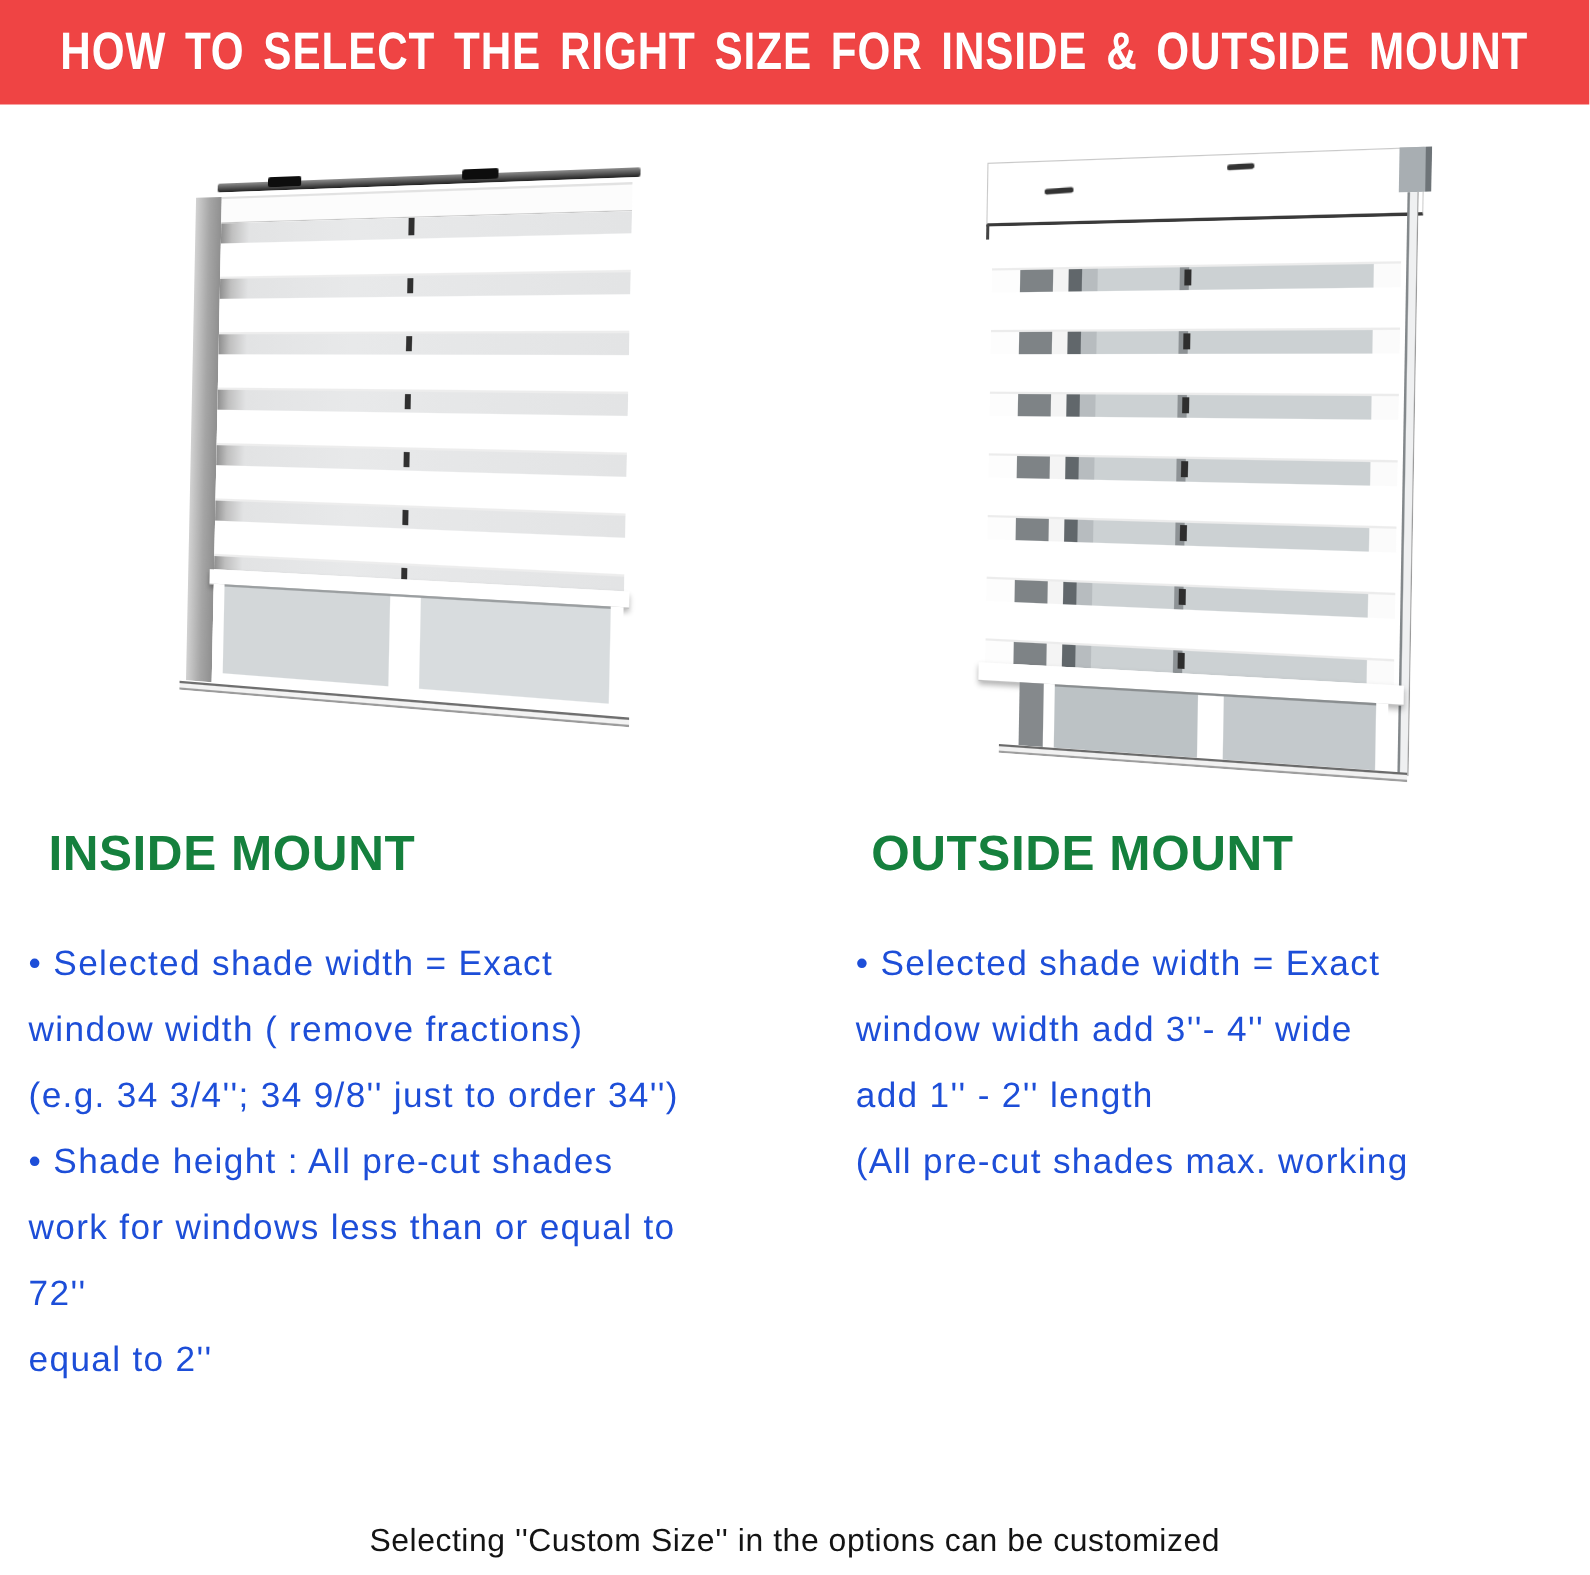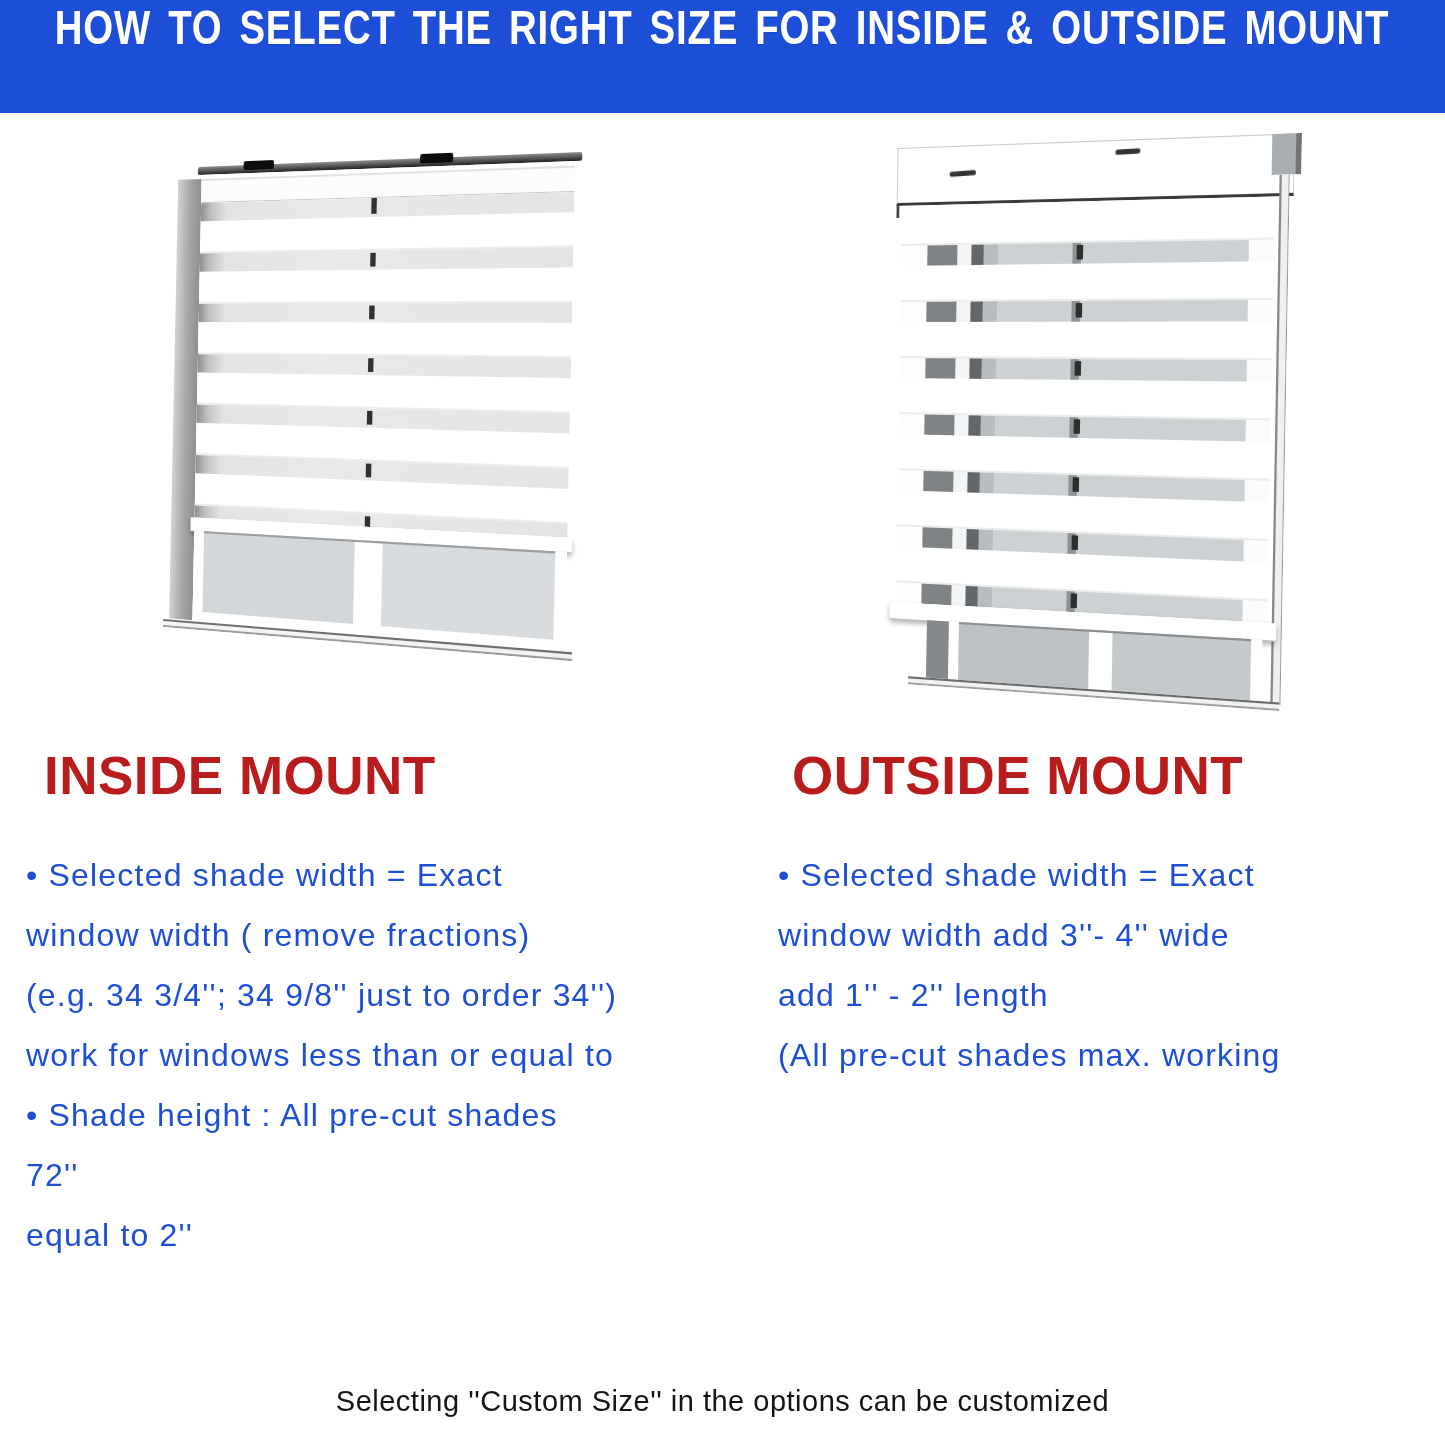--- a/index.html
+++ b/index.html
@@ -3,22 +3,22 @@
 <meta charset="utf-8">
 <style>
   html,body{margin:0;padding:0;}
   body{
     width:1445px;height:1432px;position:relative;background:#ffffff;
     font-family:"Liberation Sans", sans-serif;color:#111;overflow:hidden;
   }
 
   
   .banner{
-    position:absolute;left:0;top:0;width:1445px;height:113px;
-    background:#1d4ed8;display:flex;align-items:flex-start;justify-content:center;
+    position:absolute;left:0;top:0;width:1445px;height:95px;
+    background:#ef4444;display:flex;align-items:center;justify-content:center;
   }
   .banner-text{
     display:inline-block;white-space:nowrap;
     font-size:48px;font-weight:700;color:#ffffff;
     letter-spacing:1px;word-spacing:7px;
     transform:scaleX(0.8);transform-origin:center center;
     text-shadow:0 1px 0 rgba(0,0,0,0.08);
   }
 
   
@@ -89,22 +89,22 @@
     background:linear-gradient(90deg,#bcc2c5 0 46%,#ffffff 46% 54%,#c4c9cc 54% 100%);
     border-top:2px solid #8a8e90;box-sizing:border-box;}
   .out-sill{left:20px;top:527px;width:350px;height:8px;background:#f1f1f1;
     border-top:2px solid #6b6b6b;border-bottom:2px solid #9e9e9e;box-sizing:border-box;}
 
   
   .col{position:absolute;top:751px;}
   .col-inside{left:26px;width:700px;}
   .col-outside{left:778px;width:660px;}
   .col h2{
-    margin:0 0 0 18px;font-size:53px;line-height:50px;font-weight:700;
-    color:#b91c1c;letter-spacing:0.5px;white-space:nowrap;
+    margin:0 0 0 18px;font-size:45px;line-height:50px;font-weight:700;
+    color:#15803d;letter-spacing:0.5px;white-space:nowrap;
   }
   .col-outside h2{margin-left:14px;}
   .lines{margin-top:44px;}
   .t-line{
     margin:0;font-size:32px;line-height:60px;letter-spacing:1.2px;
     color:#1d4ed8;white-space:nowrap;
   }
 
   
   .footer{
@@ -157,22 +157,22 @@
   </div>
   <div class="out-sill"></div>
 </div>
 
 <section class="col col-inside">
   <h2>INSIDE MOUNT</h2>
   <div class="lines">
     <p class="t-line">• Selected shade width = Exact</p>
     <p class="t-line">window width ( remove fractions)</p>
     <p class="t-line">(e.g. 34 3/4''; 34 9/8'' just to order 34'')</p>
+    <p class="t-line">• Shade height : All pre-cut shades</p>
     <p class="t-line">work for windows less than or equal to</p>
-    <p class="t-line">• Shade height : All pre-cut shades</p>
     <p class="t-line">72''</p>
     <p class="t-line">equal to 2''</p>
   </div>
 </section>
 
 <section class="col col-outside">
   <h2>OUTSIDE MOUNT</h2>
   <div class="lines">
     <p class="t-line">• Selected shade width = Exact</p>
     <p class="t-line">window width add 3''- 4'' wide</p>

